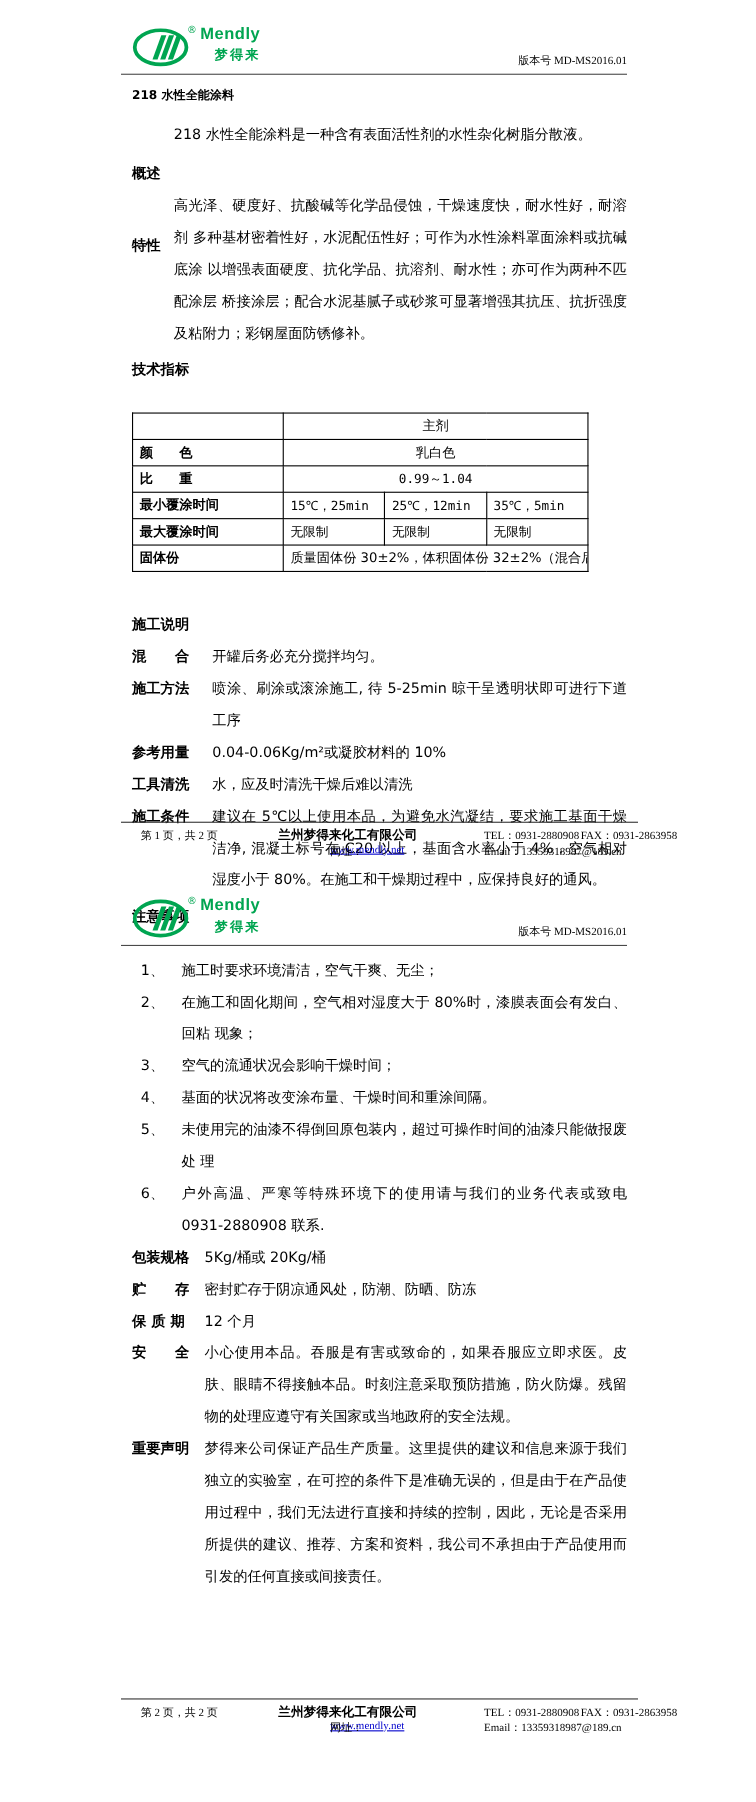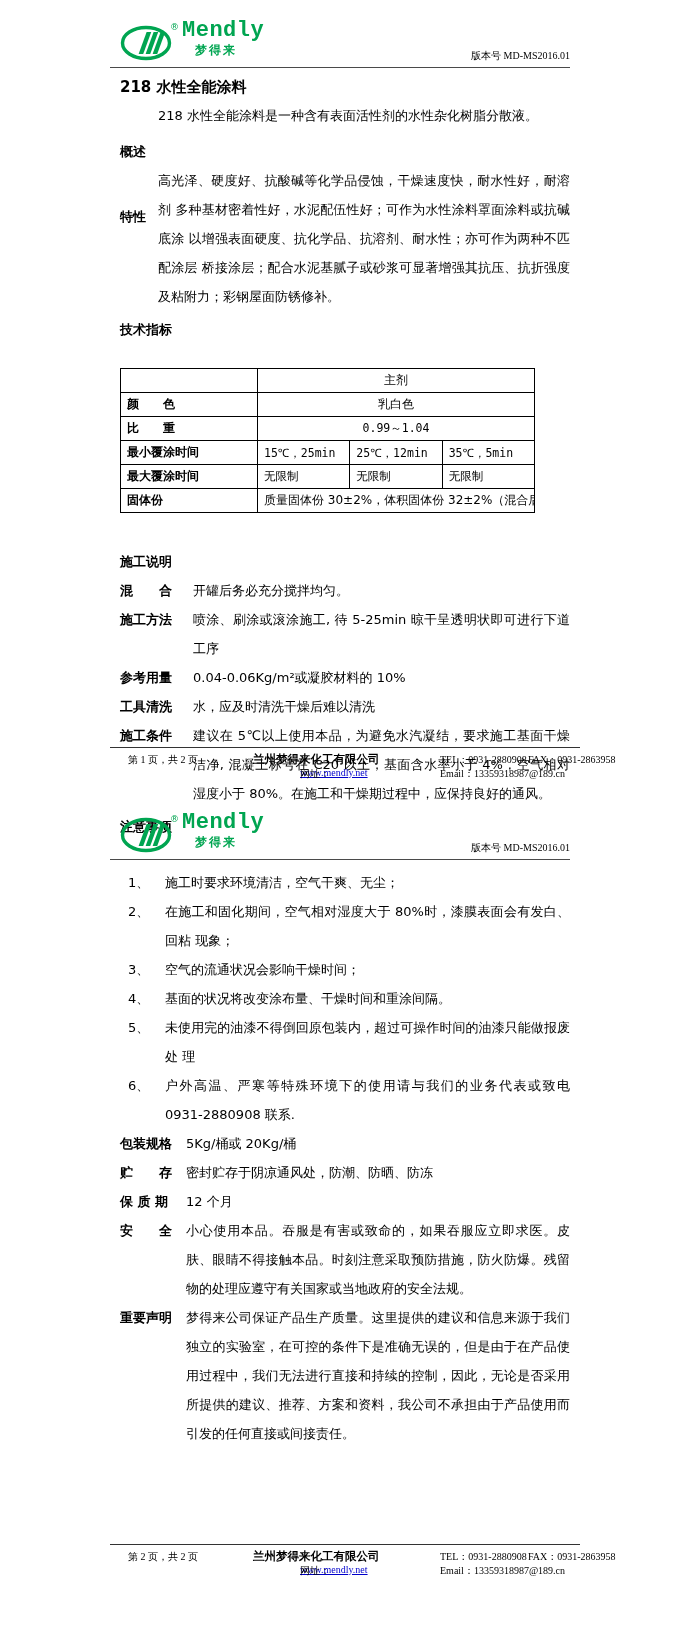--- a/index.html
+++ b/index.html
@@ -20,38 +20,38 @@
 
   
   .page-header {
     display: flex; justify-content: space-between; align-items: flex-end;
     height: 44px;
   }
   .logo { display: flex; align-items: flex-start; }
   .logo svg { display: block; }
   .logo-text { margin-left: 4px; }
   .logo-en {
-    color: #00A551; font-weight: 800; font-size: 22px; line-height: 22px;
-    letter-spacing: 0.5px; font-family: Liberation Mono, monospace;
+    color: #00A551; font-weight: 800; font-size: 15px; line-height: 22px;
+    letter-spacing: 0.5px; font-family: Liberation Sans, sans-serif;
   }
   .logo-cn {
     color: #00A551; font-weight: 700; font-size: 12px; line-height: 16px;
     padding-left: 13px; letter-spacing: 2px;
   }
   .version {
     font-size: 10px; line-height: 12px; padding-bottom: 2px;
     font-family: "Liberation Serif", serif; white-space: nowrap;
   }
   .hrule {
     border: none; border-top: 1.6px solid #4a4a4a;
     margin: 3px 0 0 -10px; width: 460px; height: 0;
   }
 
   
-  .title { font-size: 15px; font-weight: 700; line-height: 22px; margin: 8px 0 3px 0; }
+  .title { font-size: 11px; font-weight: 700; line-height: 22px; margin: 8px 0 10px 0; }
 
   .row { display: flex; line-height: 29px; font-size: 13px; }
   .row .lbl  { font-weight: 700; flex: 0 0 38px; white-space: nowrap; margin-top: 36px; }
   .row .lbl2 { font-weight: 700; flex: 0 0 73px; white-space: nowrap; }
   .row .lbl3 { font-weight: 700; flex: 0 0 66px; white-space: nowrap; }
   .row .txt  { flex: 1; text-align: justify; }
 
   .sec-heading { font-size: 13px; font-weight: 700; line-height: 29px; margin-top: 4px; }
   .sec-heading.gap { margin-top: 34px; }
 

